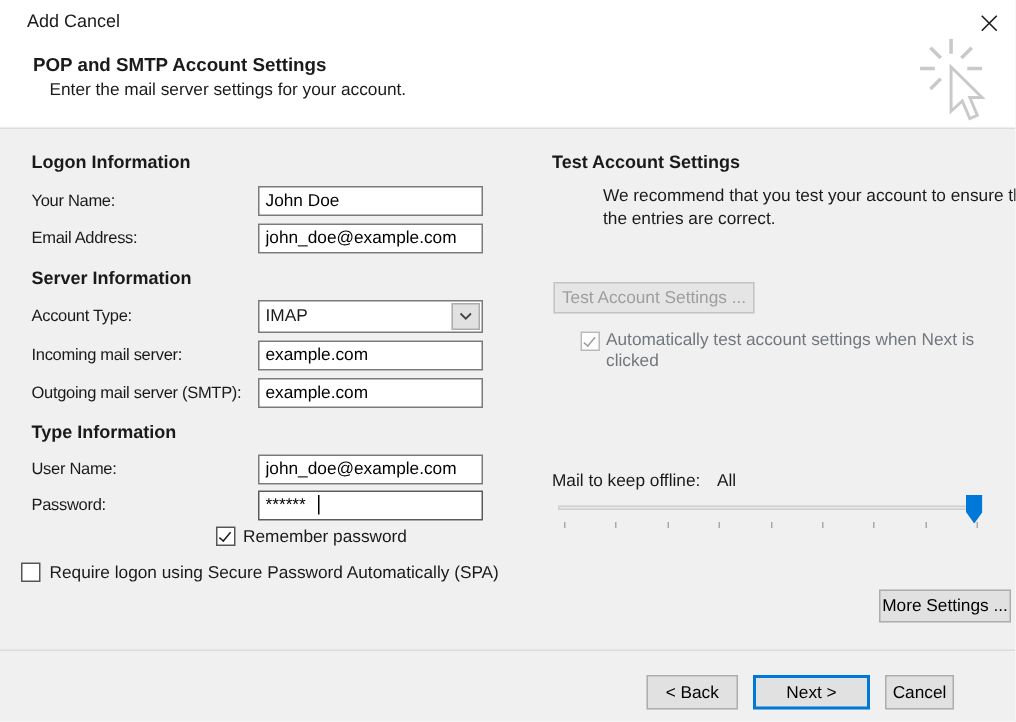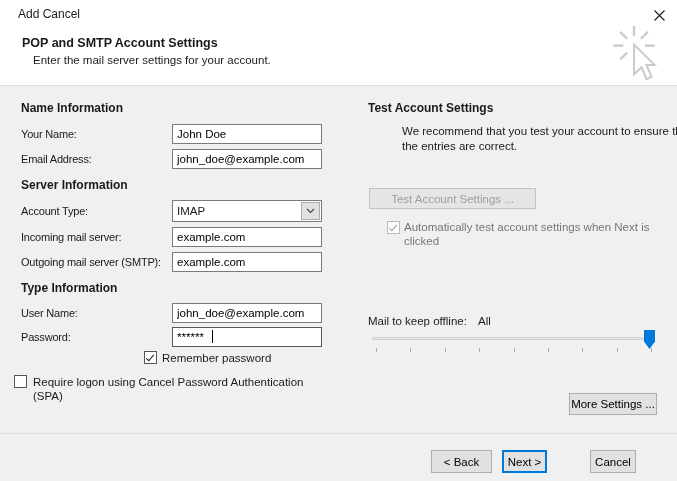--- a/index.html
+++ b/index.html
@@ -112,21 +112,21 @@
     <line x1="38" y1="9" x2="31" y2="16"></line>
     <line x1="3" y1="23" x2="13" y2="23"></line>
     <line x1="45" y1="23" x2="35" y2="23"></line>
     <line x1="10" y1="37" x2="17" y2="30"></line>
   </g>
   <path d="M24,22 L24,52 L31.6,45 L36.7,57 L41.8,54.7 L36.7,42.7 L45,42.7 Z" fill="#ffffff" stroke="#c9c9c9" stroke-width="2"></path>
 </svg>
 <div class="abs divider hdr-divider"></div>
 <div class="abs body-bg"></div>
 
-<div class="abs sec-h" style="left:21px;top:101px">Name Information</div>
+<div class="abs sec-h" style="left:21px;top:101px">Logon Information</div>
 
 <div class="abs lbl" style="left:21px;top:128px">Your Name:</div>
 <input class="tb" style="top: 124px;" value="John Doe">
 
 <div class="abs lbl" style="left:21px;top:153px">Email Address:</div>
 <input class="tb" style="top: 149px;" value="john_doe@example.com">
 
 <div class="abs sec-h" style="left:21px;top:178px">Server Information</div>
 
 <div class="abs lbl" style="left:21px;top:205px">Account Type:</div>
@@ -155,26 +155,26 @@
 <span class="caret" style="left:212px;top:330px"></span>
 
 <span class="checkbox checked" style="left:144px;top:351px">
   <span class="check"></span>
 </span>
 <div class="abs cb-lbl" style="left:162px;top:351px">Remember password</div>
 
 <span class="checkbox" style="left:14px;top:375px">
   
 </span>
-<div class="abs cb-lbl" style="left:33px;top:375px;width:300px;white-space:normal">Require logon using Cancel Password Authentication (SPA)</div>
+<div class="abs cb-lbl" style="left:33px;top:375px;width:300px;white-space:normal">Require logon using Secure Password Automatically (SPA)</div>
 
 <div class="abs sec-h" style="left:368px;top:101px">Test Account Settings</div>
 <div class="abs desc" style="left:368px;top:124px;width:305px">We recommend that you test your account to ensure that the entries are correct.</div>
 
-<div class="btn disabled" style="left:369px;top:188px;width:167px;height:21px">Test Account Settings ...</div>
+<div class="btn disabled" style="left:369px;top:188px;width:134px;height:21px">Test Account Settings ...</div>
 
 <span class="checkbox disabled checked" style="left:387px;top:221px">
   <span class="check"></span>
 </span>
 <div class="abs cb-lbl dis-txt" style="left:404px;top:220px;width:255px">Automatically test account settings when Next is clicked</div>
 
 <div class="abs" style="left:368px;top:315px;font-size:11.5px">Mail to keep offline:</div>
 <div class="abs" style="left:478px;top:315px;font-size:11.5px">All</div>
 
 <div class="slider-track"></div>
@@ -184,18 +184,18 @@
     <i></i>
     <i></i>
     <i></i>
     <i></i>
     <i></i>
     <i></i>
     <i></i>
     <i></i>
 </div>
 
-<div class="btn" style="left:569px;top:393px;width:88px;height:22px">More Settings ...</div>
+<div class="btn" style="left:586px;top:393px;width:88px;height:22px">More Settings ...</div>
 
 <div class="abs divider ftr-divider"></div>
 <div class="btn" style="left:431px;top:450px;width:61px;height:23px">&lt; Back</div>
-<div class="btn default" style="left:502px;top:450px;width:45px;height:23px">Next &gt;</div>
+<div class="btn default" style="left:502px;top:450px;width:78px;height:23px">Next &gt;</div>
 <div class="btn" style="left:590px;top:450px;width:46px;height:23px">Cancel</div>
 
 </body></html>

